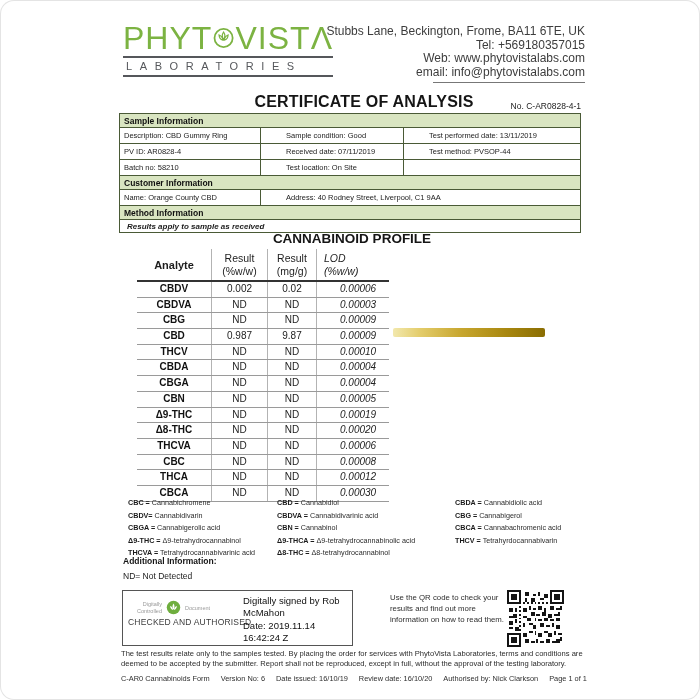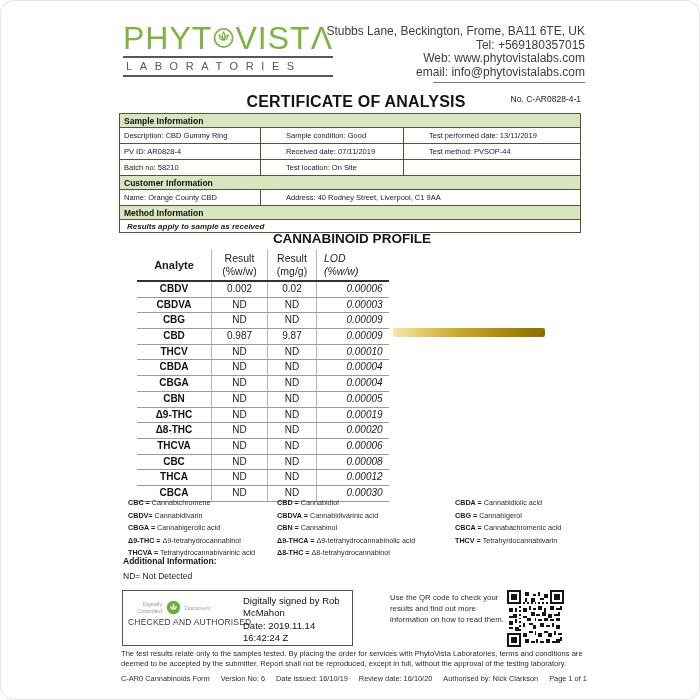--- a/index.html
+++ b/index.html
@@ -10,22 +10,22 @@
   
   .logo{position:absolute;left:4px;top:21px;width:210px;}
   .logo-row{display:flex;align-items:center;color:#7cb342;font-size:32px;line-height:34px;letter-spacing:1px;font-weight:400;}
   .logo-icon{width:28px;height:28px;margin:0 1px;}
   .logo-rule{height:2px;background:#55575b;margin-top:1px;}
   .logo-sub{font-size:11px;letter-spacing:7.6px;color:#55575b;padding:2px 0 2px 3px;white-space:nowrap;}
   .contact{position:absolute;right:0;top:25px;text-align:right;font-size:12px;line-height:13.5px;color:#3d3d3d;}
   .contact-rule{margin-top:3px;margin-left:auto;width:152px;height:1px;background:#777;}
 
   
-  .coa-title{position:absolute;top:93px;left:4px;width:100%;text-align:center;font-size:16px;font-weight:bold;color:#151515;letter-spacing:0.2px;}
-  .coa-number{position:absolute;top:94px;right:4px;font-size:8.5px;color:#222;}
+  .coa-title{position:absolute;top:93px;left:12px;width:100%;text-align:center;font-size:16px;font-weight:bold;color:#151515;letter-spacing:0.2px;}
+  .coa-number{position:absolute;top:101px;right:4px;font-size:8.5px;color:#222;}
 
   
   .info-wrap{position:absolute;top:113px;left:0;width:462px;border:1px solid #4a5a36;box-sizing:border-box;}
   .section-bar{background:#d9e5c1;font-weight:bold;font-size:8.5px;color:#101010;padding:2px 4px 1px;border-bottom:1px solid #4a5a36;}
   .info-row{display:grid;grid-template-columns:140px 143px auto;}
   .info-cell{border-bottom:1px solid #4a5a36;padding:3px 4px;font-size:7.5px;color:#222;min-height:8px;}
   .info-cell + .info-cell{border-left:1px solid #4a5a36;padding-left:25px;}
   .cust-row{display:grid;grid-template-columns:140px auto;}
   .method-empty{height:12px;}
 
@@ -37,21 +37,21 @@
   .ctable{position:absolute;top:249px;left:18px;width:252px;}
   .ct-head{display:grid;grid-template-columns:75px 56px 49px 72px;border-bottom:2px solid #333;}
   .ct-hc{font-size:10.5px;color:#1d1d1d;text-align:center;padding:3px 0 2px;line-height:13px;}
   .ct-hc.first{display:flex;align-items:center;justify-content:center;font-weight:bold;font-size:11px;}
   .ct-hc.lod{font-style:italic;text-align:left;padding-left:7px;}
   .ct-head .ct-hc:not(:last-child){border-right:1px solid #b3b3b3;}
   .ct-row{display:grid;grid-template-columns:75px 56px 49px 72px;border-bottom:1px solid #9a9a9a;height:14.7px;}
   .ct-c{font-size:10px;color:#222;text-align:center;line-height:14.2px;}
   .ct-row .ct-c:not(:last-child){border-right:1px solid #b3b3b3;}
   .ct-c.an{font-weight:bold;color:#111;}
-  .ct-c.lod{font-style:italic;text-align:center;padding-left:7px;margin-left:16px;}
+  .ct-c.lod{font-style:italic;text-align:left;padding-left:7px;margin-left:16px;}
 
   .gold-bar{position:absolute;left:274px;top:328px;width:152px;height:9px;border-radius:2px;
             background:linear-gradient(90deg,#f2e8ad 0%,#e3cc6a 18%,#c7a62e 45%,#a8870f 75%,#8a6d02 100%);}
 
   
   .legend{position:absolute;top:497px;left:0;width:466px;font-size:7.2px;color:#2b2b2b;}
   .lg-col{position:absolute;top:0;}
   .lg-col.c1{left:9px;}  .lg-col.c2{left:158px;} .lg-col.c3{left:336px;}
   .lg-item{line-height:12.5px;white-space:nowrap;}
   .lg-k{font-weight:bold;color:#1a1a1a;}

